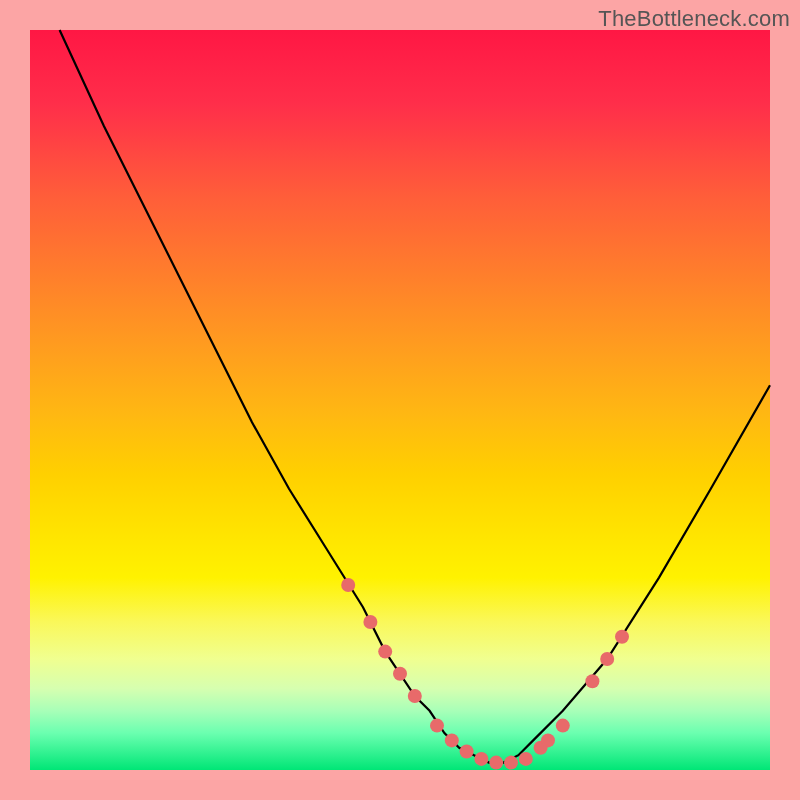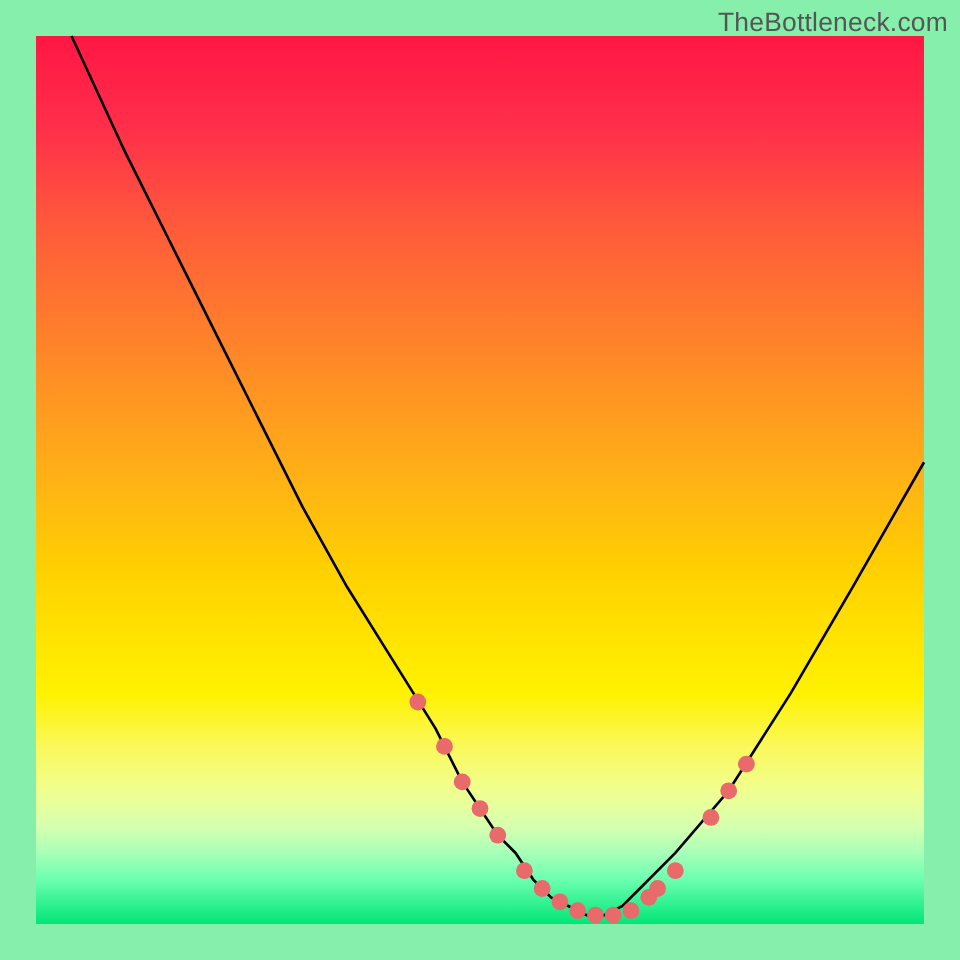--- a/index.html
+++ b/index.html
@@ -1,17 +1,17 @@
 <!DOCTYPE html>
 <html><head>
 <meta charset="utf-8">
 <style>
   * { margin: 0; padding: 0; box-sizing: border-box; }
   body { background: #000; width: 800px; height: 800px; overflow: hidden; position: relative; }
-  .frame { position: absolute; top: 0; left: 0; width: 800px; height: 800px; background: #86efac; }
+  .frame { position: absolute; top: 0; left: 0; width: 800px; height: 800px; background: #fca5a5; }
   .plot-area { position: absolute; top: 30px; left: 30px; width: 740px; height: 740px; }
   .gradient-bg { position: absolute; top: 0; left: 0; width: 740px; height: 740px;
     background: linear-gradient(to bottom,
       #ff1744 0%, #ff2e4a 10%, #ff5c3a 22%, #ff7b2d 32%, #ff9a20 42%,
       #ffb812 52%, #ffd000 60%, #ffe400 68%, #fff200 74%, #faf85a 80%,
       #f0ff90 85%, #d6ffb0 89%, #a8ffb8 92%, #6bffb0 95%, #00e676 100%);
   }
   .watermark { position: absolute; top: 6px; right: 10px; font-family: Arial, sans-serif;
     font-size: 22px; color: #555; font-weight: 500; letter-spacing: 0.2px; }
   svg.curve { position: absolute; top: 0; left: 0; width: 740px; height: 740px; overflow: visible; }

